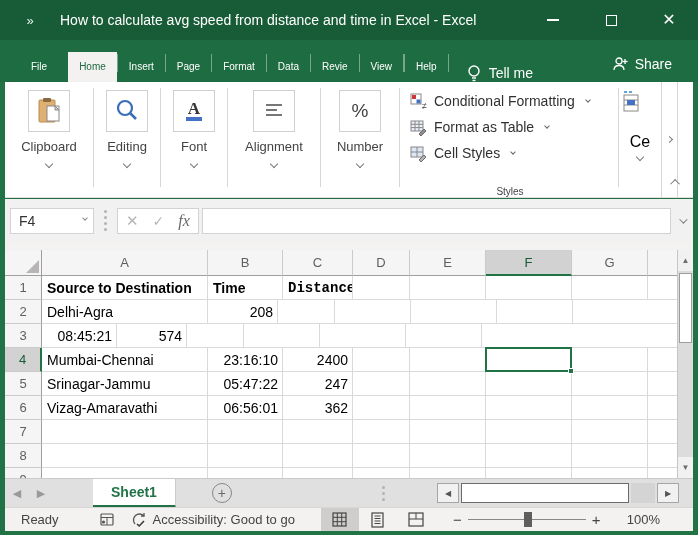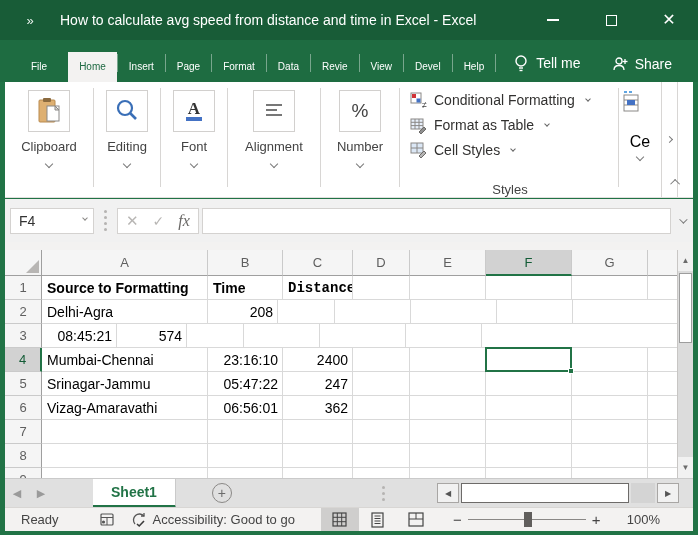--- a/index.html
+++ b/index.html
@@ -15,34 +15,34 @@
   .winbtn .min { display:block; width:12px; border-top:2px solid #fff; }
   .winbtn .max { display:block; width:11px; height:11px; border:1.5px solid #fff; }
   .winbtn .cls { font-size:16px; line-height:1; }
 
   
   .tabrow { position:absolute; left:0; top:40px; width:698px; height:42px; background:#1e6c41; display:flex; align-items:flex-end; color:#fff; }
   .rtab { padding:9px 11px 10px 11px; font-size:10px; cursor:default; white-space:nowrap; }
   .rtab.file { margin-left:16px; padding:9px 15px 10px 15px; }
   .rtab.active { background:#f3f2f1; color:#1f6a43; margin-left:6px; }
   .tabsep { width:1px; height:18px; background:rgba(255,255,255,.4); margin-bottom:10px; }
-  .tellme { display:flex; align-items:center; gap:8px; margin-left:18px; padding-bottom:10px; font-size:14px; }
+  .tellme { display:flex; align-items:center; gap:8px; margin-left:18px; padding-bottom:0; font-size:14px; }
   .share { display:flex; align-items:center; gap:6px; margin-left:auto; margin-right:26px; padding-bottom:10px; font-size:14px; }
 
   
   .ribbon { position:absolute; left:5px; top:82px; width:688px; height:116px; background:#fff; border-bottom:1px solid #e1dfdd; display:flex; }
   .rgroup { display:flex; flex-direction:column; align-items:center; padding-top:8px; position:relative; }
   .rgroup .iconbox { width:42px; height:42px; border:1px solid #d2d0ce; background:#fff; display:flex; align-items:center; justify-content:center; }
   .rgroup .glabel { font-size:13px; color:#434343; margin-top:7px; white-space:nowrap; }
   .gsep { width:1px; background:#d8d6d4; margin:6px 0 10px 0; }
   .chev { display:inline-block; width:6px; height:6px; border-right:1.5px solid #7a7a7a; border-bottom:1.5px solid #7a7a7a; transform:rotate(45deg); margin-top:7px; }
   .chev.sm { width:4px; height:4px; margin:0 0 2px 4px; border-color:#666; }
   .styles-group { display:flex; flex-direction:column; padding:6px 8px 0 10px; }
   .styles-item { display:flex; align-items:center; gap:7px; font-size:14px; color:#323130; height:30px; white-space:nowrap; }
-  .styles-caption { text-align:center; font-size:13px; color:#434343; margin-top:20px; }
+  .styles-caption { text-align:center; font-size:10px; color:#434343; margin-top:20px; }
   .cegroup { display:flex; flex-direction:column; align-items:center; padding-top:8px; width:42px; }
   .cegroup .glabel { margin-top:5px; }
   .ribrail { width:17px; background:#fff; border-left:1px solid #d8d6d4; border-right:1px solid #d8d6d4; display:flex; align-items:center; justify-content:center; }
   .ribrail .arr { width:5px; height:5px; border-right:1.5px solid #7a7a7a; border-top:1.5px solid #7a7a7a; transform:rotate(45deg); }
   .collapse { position:absolute; right:6px; bottom:6px; width:22px; height:18px; display:flex; align-items:center; justify-content:center; }
   .collapse .up { width:7px; height:7px; border-left:1.5px solid #7a7a7a; border-top:1.5px solid #7a7a7a; transform:rotate(45deg) translateY(2px); }
 
   
   .fbar { position:absolute; left:5px; top:199px; width:688px; height:43px; background:#f1f1f1; display:flex; align-items:center; }
   .namebox { width:84px; height:26px; background:#fff; border:1px solid #d4d2d0; margin-left:5px; display:flex; align-items:center; font-size:14px; color:#333; padding-left:8px; }
@@ -135,21 +135,20 @@
       <div class="rtab">Page</div>
       <span class="tabsep"></span>
       <div class="rtab">Format</div>
       <span class="tabsep"></span>
       <div class="rtab">Data</div>
       <span class="tabsep"></span>
       <div class="rtab">Revie</div>
       <span class="tabsep"></span>
       <div class="rtab">View</div>
       <span class="tabsep"></span>
-      <div class="rtab">Devel</div>
       <span class="tabsep"></span>
       <div class="rtab">Help</div>
       <span class="tabsep"></span>
       <div class="tellme">
       <svg width="14" height="18" viewBox="0 0 14 18">
           <circle cx="7" cy="7" r="5" fill="none" stroke="#fff" stroke-width="1.4"></circle>
           <line x1="5" y1="14" x2="9" y2="14" stroke="#fff" stroke-width="1.4"></line>
           <line x1="5.5" y1="16.5" x2="8.5" y2="16.5" stroke="#fff" stroke-width="1.4"></line>
         </svg>
       <span>Tell me</span>
@@ -320,21 +319,21 @@
           <div class="ghcell" style="width: 70px;">C</div>
           <div class="ghcell" style="width: 57px;">D</div>
           <div class="ghcell" style="width: 76px;">E</div>
           <div class="ghcell sel" style="width: 86px;">F</div>
           <div class="ghcell" style="width: 76px;">G</div>
           <div class="ghfill"></div>
         </div>
       <div class="gbody" id="gbody">
           <div class="grow">
             <div class="rhd">1</div>
-            <div class="gcell hdr" style="width: 166px;">Source to Formatting</div>
+            <div class="gcell hdr" style="width: 166px;">Source to Destination</div>
             <div class="gcell hdr" style="width: 75px;">Time</div>
             <div class="gcell hdr" style="width: 70px; font-family: Liberation Mono, monospace;">Distance</div>
             <div class="gcell hdr" style="width: 57px;"></div>
             <div class="gcell hdr" style="width: 76px;"></div>
             <div class="gcell hdr" style="width: 86px;"></div>
             <div class="gcell hdr" style="width: 76px;"></div>
             <div class="gfill"></div>
           </div>
           <div class="grow">
             <div class="rhd">2</div>

